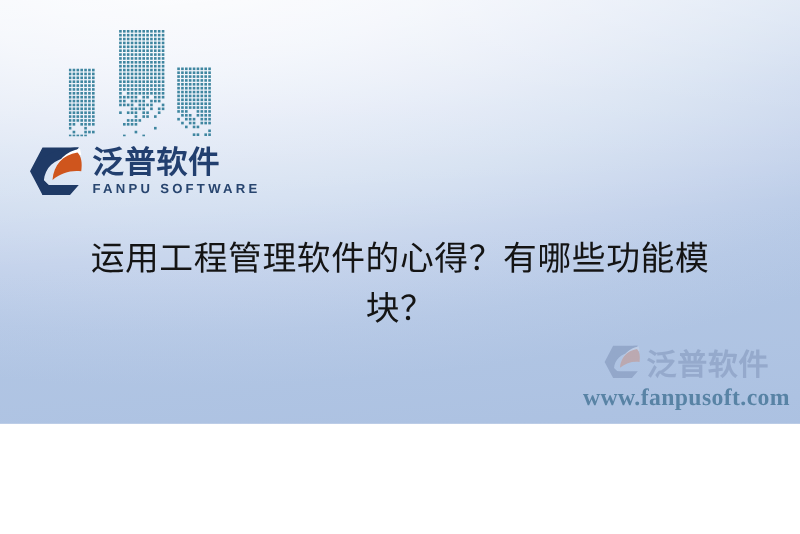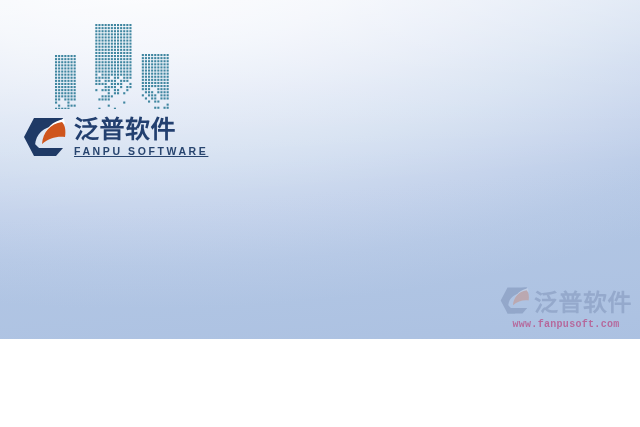--- a/index.html
+++ b/index.html
@@ -86,21 +86,20 @@
     white-space: nowrap;
   }
   .brand-en {
     margin-top: 4px;
     font-family: "Liberation Sans", sans-serif;
     font-size: 10.5px;
     font-weight: 600;
     color: #28456f;
     letter-spacing: 2.6px;
     white-space: nowrap;
-    text-decoration: underline;
   }
 
   
   .headline {
     position: absolute;
     left: 50px;
     top: 188px;
     width: 540px;
     text-align: center;
     font-family: "DejaVu Serif", "Liberation Serif", serif;
@@ -132,24 +131,24 @@
   .wm-cn {
     font-family: "DejaVu Sans", sans-serif;
     font-size: 24px;
     font-weight: 700;
     color: #7f93b8;
     letter-spacing: 0.5px;
     white-space: nowrap;
   }
   .wm-url {
     margin-top: 1px;
-    font-family: Liberation Mono, monospace;
-    font-size: 10px;
+    font-family: Liberation Serif, serif;
+    font-size: 19px;
     font-weight: 700;
-    color: #be185d;
+    color: #0c4a6e;
     letter-spacing: 0.3px;
     white-space: nowrap;
   }
 </style>
 </head>
 <body>
 
 <div id="poster">
 
   <div class="bg-gradient"></div>
@@ -704,20 +703,21 @@
         <path d="M39 6 C27 8 20 16 19 28 C26 22 34 20 42 21 C43 14 42 9 39 6 Z" fill="#cf551d"></path>
         <path d="M12 30 C16 33 22 34 28 33 L22 40 H11 Z" fill="#1f3a66"></path>
       </svg>
     </div>
     <div class="brand-text">
       <div class="brand-cn">泛普软件</div>
       <div class="brand-en">FANPU SOFTWARE</div>
     </div>
   </div>
 
+  <div class="headline">运用工程管理软件的心得？有哪些功能模块？</div>
 
   <div class="watermark">
     <div class="wm-row">
       <div class="wm-mark">
         <svg width="30" height="29" viewBox="0 0 44 42" xmlns="http://www.w3.org/2000/svg" aria-hidden="true">
           <path d="M11 2 H40 L33 10 H16 L5 21 L16 32 H40 L33 40 H11 L1 21 Z" fill="#7b8fb5"></path>
           <path d="M40 2 L33 10 C20 11 13 18 12 29 L4 21 C6 10 22 2 40 2 Z" fill="#7b8fb5"></path>
           <path d="M41 3 C30 5 22 12 20 24 C24 14 32 9 42 8 Z" fill="#ccd6e8"></path>
           <path d="M39 6 C27 8 20 16 19 28 C26 22 34 20 42 21 C43 14 42 9 39 6 Z" fill="#c79184"></path>
           <path d="M12 30 C16 33 22 34 28 33 L22 40 H11 Z" fill="#7b8fb5"></path>

